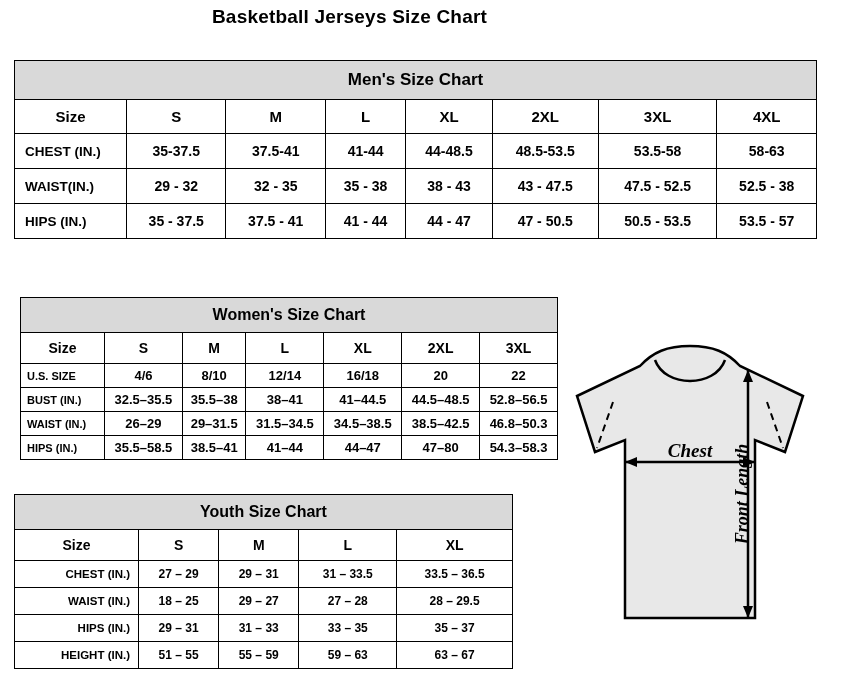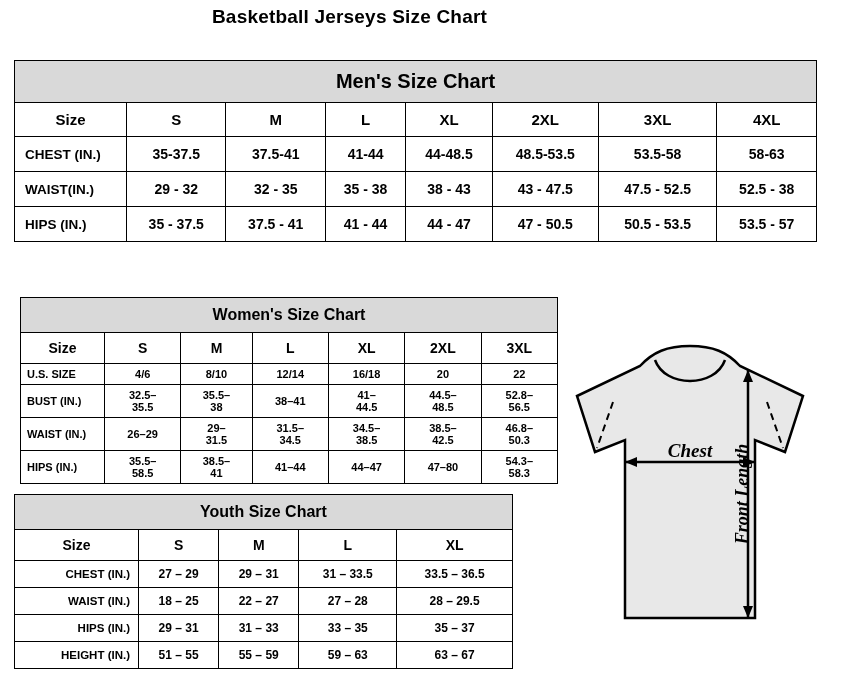--- a/index.html
+++ b/index.html
@@ -57,32 +57,32 @@
     padding: 6px 8px;
   }
   table.chart .val {
     font-size: 13px;
     font-weight: bold;
     padding: 6px 2px;
   }
 
   
   #men-chart { left: 14px; top: 60px; width: 803px; }
-  #men-chart .section-title { font-size: 20px; padding: 9px 0; }
+  #men-chart .section-title { font-size: 17px; padding: 9px 0; }
   #men-chart .hdr { font-size: 15px; padding: 8px 0; }
   #men-chart .lbl { font-size: 13.5px; padding: 9px 10px; }
   #men-chart .val { font-size: 14px; padding: 9px 2px; }
   #men-chart col.c0 { width: 112px; }
 
   
   #women-chart { left: 20px; top: 297px; width: 538px; }
   #women-chart .section-title { font-size: 16px; padding: 8px 0; }
   #women-chart .hdr { font-size: 14px; padding: 7px 0; }
   #women-chart .lbl { font-size: 11px; padding: 4px 6px; }
-  #women-chart .val { font-size: 11px; padding: 4px 18px; }
+  #women-chart .val { font-size: 13px; padding: 4px 0; }
   #women-chart col.c0 { width: 84px; }
 
   
   #youth-chart { left: 14px; top: 494px; width: 499px; }
   #youth-chart .section-title { font-size: 16px; padding: 8px 0; }
   #youth-chart .hdr { font-size: 14px; padding: 7px 0; }
   #youth-chart .lbl { font-size: 11.5px; padding: 6px 8px; text-align: right; }
   #youth-chart .val { font-size: 12px; padding: 6px 2px; }
   #youth-chart col.c0 { width: 124px; }
 
@@ -242,21 +242,21 @@
     <tr>
       <td class="lbl">CHEST (IN.)</td>
       <td class="val">27  –  29</td>
       <td class="val">29  –  31</td>
       <td class="val">31  –  33.5</td>
       <td class="val">33.5  –  36.5</td>
     </tr>
     <tr>
       <td class="lbl">WAIST  (IN.)</td>
       <td class="val">18  –  25</td>
-      <td class="val">22  –  27</td>
+      <td class="val">29  –  27</td>
       <td class="val">27  –  28</td>
       <td class="val">28  –  29.5</td>
     </tr>
     <tr>
       <td class="lbl">HIPS  (IN.)</td>
       <td class="val">29  –  31</td>
       <td class="val">31  –  33</td>
       <td class="val">33  –  35</td>
       <td class="val">35  –  37</td>
     </tr>

